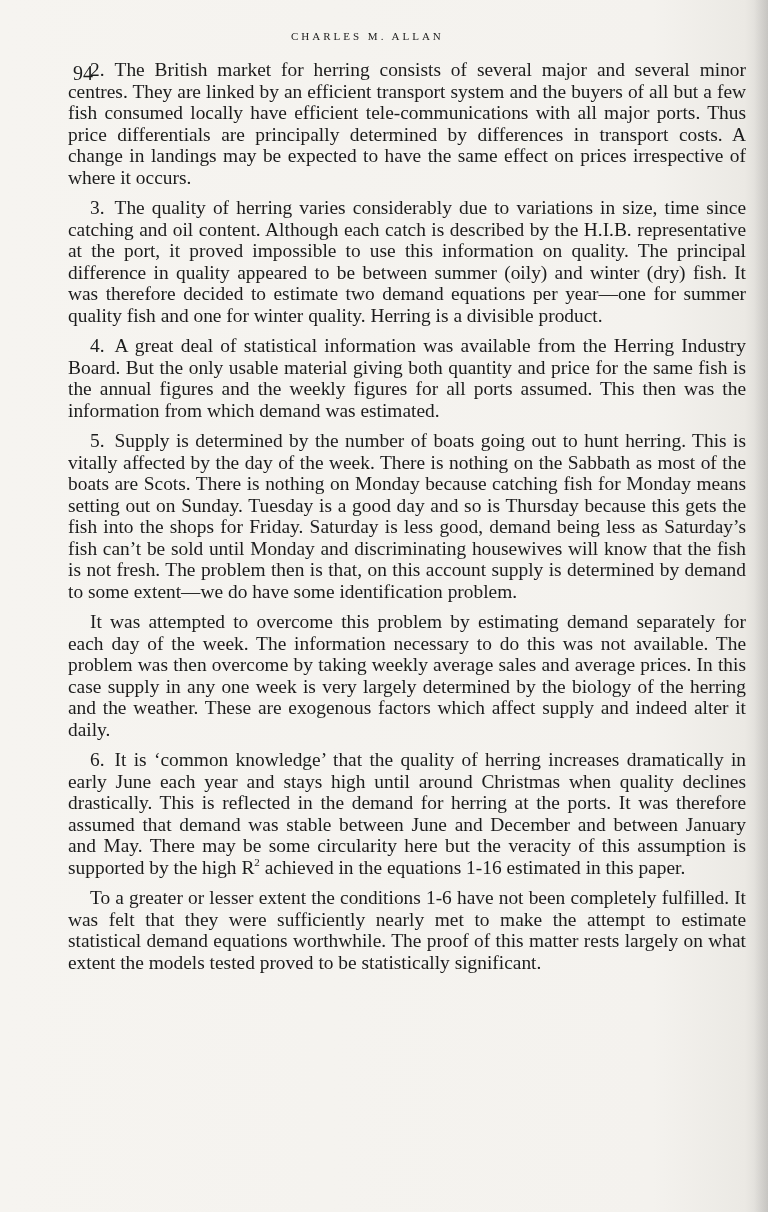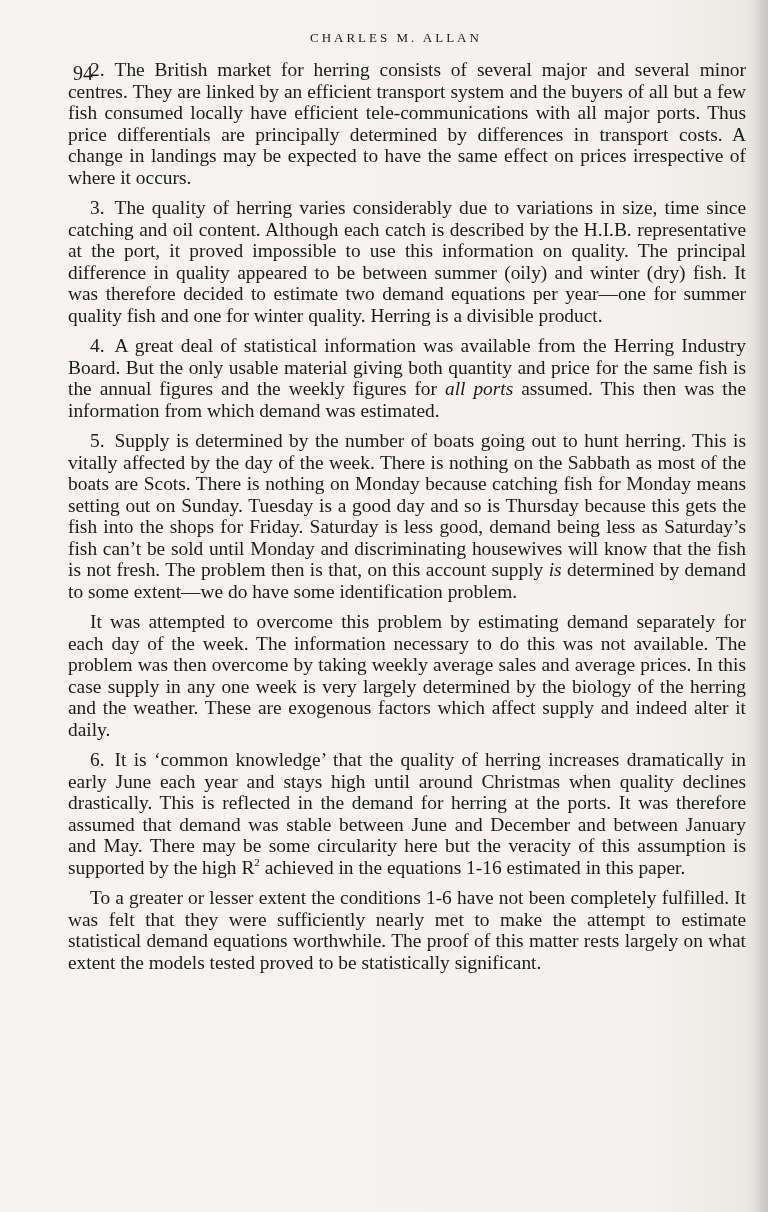--- a/index.html
+++ b/index.html
@@ -17,31 +17,31 @@
     .edge {
       position: absolute; right: 0; top: 0; width: 14px; height: 1212px;
       background: linear-gradient(90deg, rgba(0,0,0,0) 0%, rgba(120,120,120,0.18) 100%);
     }
     .page-number {
       position: absolute; left: 73px; top: 14px;
       font-size: 20px;
       margin-top: 48px;
     }
     .running-head {
-      position: absolute; left: 310px; top: 30px;
-      font-size: 13px; letter-spacing: 3px;
+      position: absolute; left: 291px; top: 30px;
+      font-size: 11px; letter-spacing: 3px;
     }
     .body-text {
       position: absolute; left: 68px; top: 50px; width: 678px;
       font-size: 19.4px; line-height: 21.5px;
       text-align: justify;
     }
     .body-text p { margin: 9px 0 4px 0; text-indent: 22px; }
     .body-text p .num { margin-right: 10px; }
-    .it { font-style: italic; }
+    .it { }
     sup { font-size: 11px; vertical-align: 8px; line-height: 0; }
   </style>
 </head>
 <body>
 
 <div class="page">
   <div class="edge"></div>
 
   <div class="page-number">94</div>
   <div class="running-head">CHARLES M. ALLAN</div>

